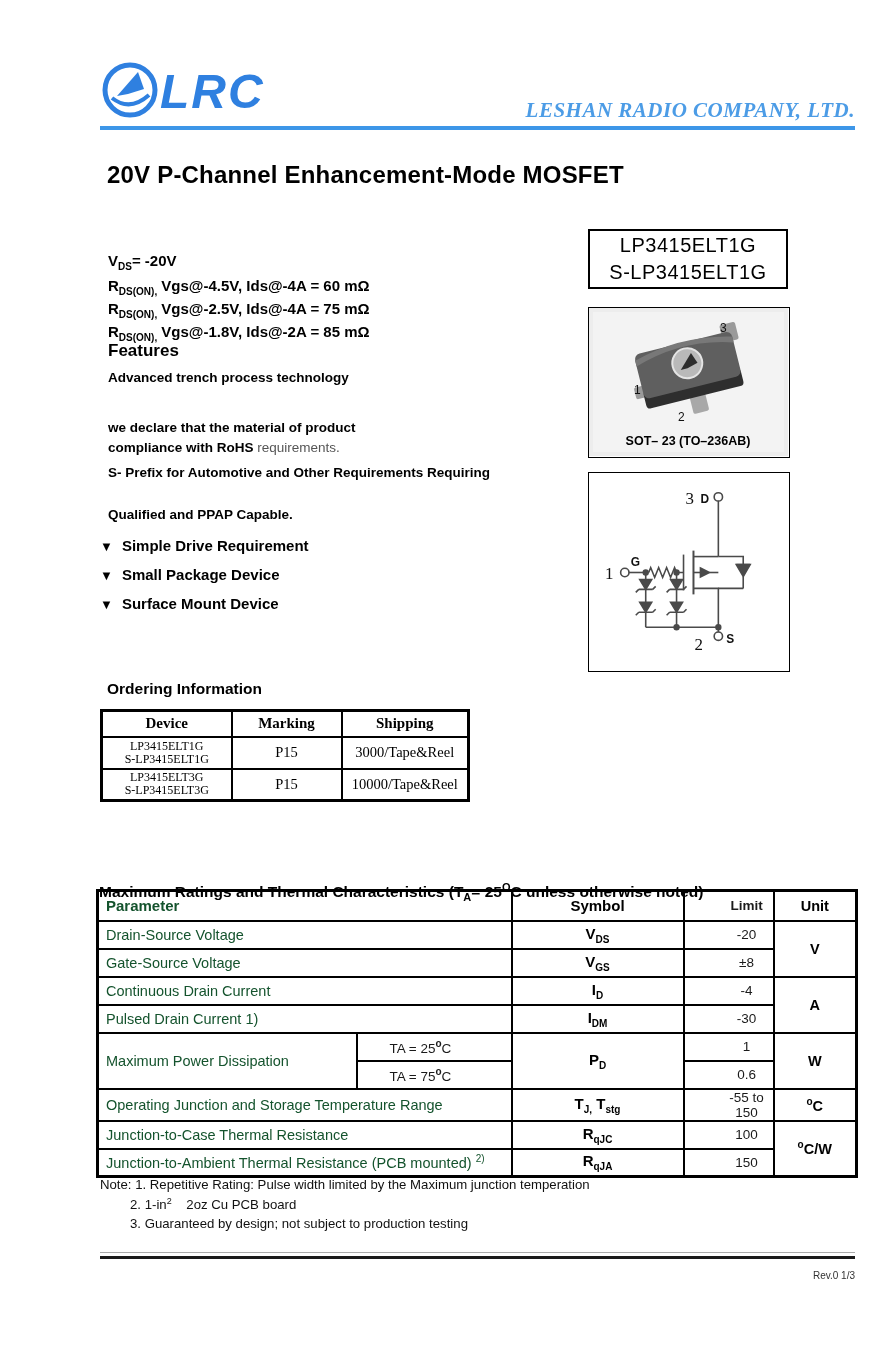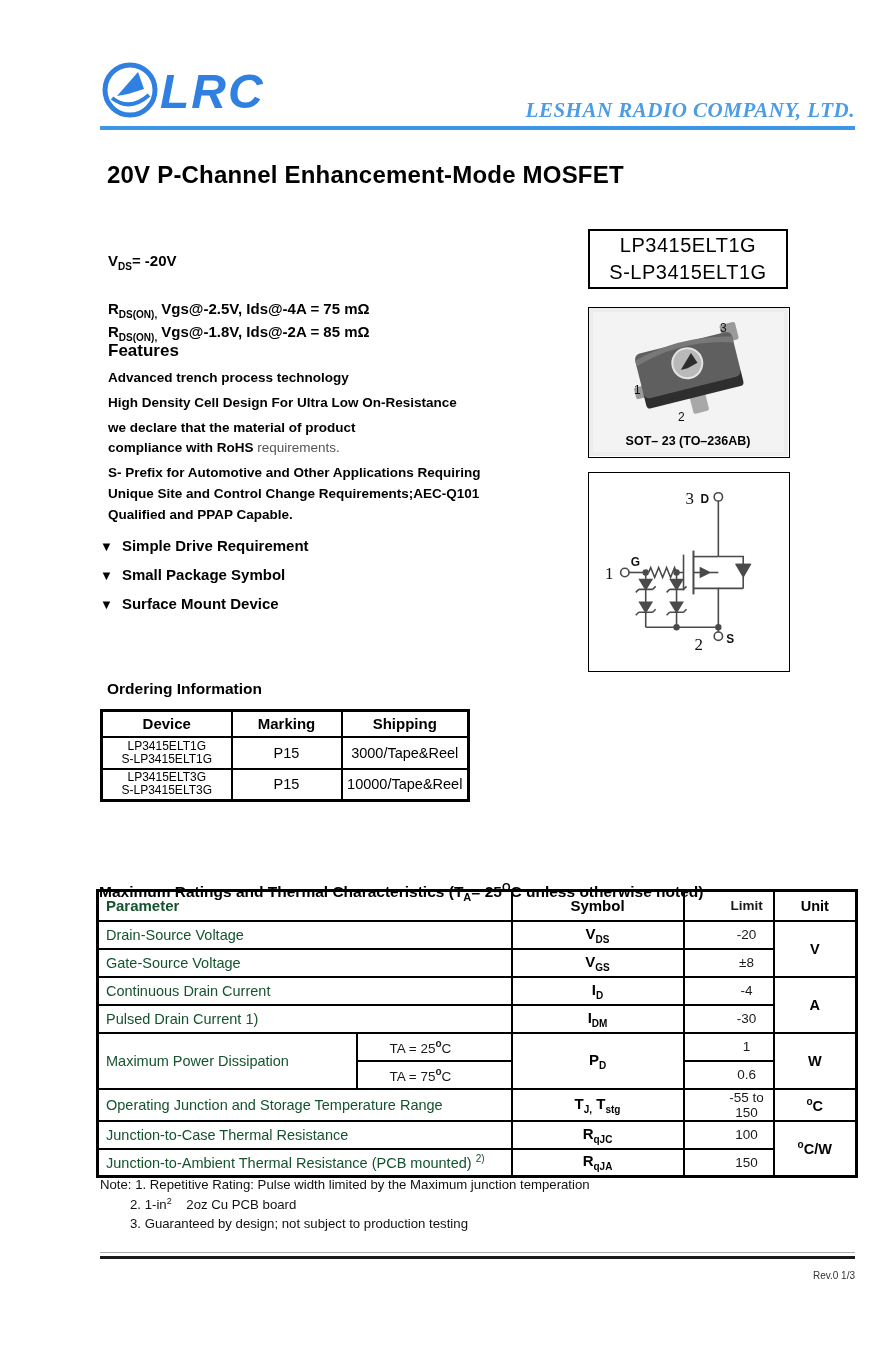--- a/index.html
+++ b/index.html
@@ -81,43 +81,44 @@
     </svg>
   </div>
   <div class="abs company" style="right:38px; top:98px;">LESHAN RADIO COMPANY, LTD.</div>
   <div class="abs blue-rule" style="left:100px; top:126px; width:755px;"></div>
 
   <div class="abs doc-title" style="left:107px; top:161px;">20V P-Channel Enhancement-Mode MOSFET</div>
 
   <div class="abs spec-line" style="left:108px; top:252px;">
     <span>V</span><sub>DS</sub><span>= -20V</span>
   </div>
+  <div class="abs spec-line" style="left:108px; top:277px;">
+    <span>R</span><sub>DS(ON),</sub><span> </span><span>Vgs@-4.5V, Ids@-4A = 60 mΩ</span>
+  </div>
   <div class="abs spec-line" style="left:108px; top:300px;">
     <span>R</span><sub>DS(ON),</sub><span> </span><span>Vgs@-2.5V, Ids@-4A = 75 mΩ</span>
   </div>
   <div class="abs spec-line" style="left:108px; top:323px;">
     <span>R</span><sub>DS(ON),</sub><span> </span><span>Vgs@-1.8V, Ids@-2A = 85 mΩ</span>
   </div>
 
   <div class="abs feat-head" style="left:108px; top:341px;">Features</div>
   <div class="abs feat-line" style="left:108px; top:370px;">Advanced trench process technology</div>
-  <div class="abs feat-line" style="left:108px; top:395px;">High Density Cell Design For Ultra Low On-Resistance</div>
   <div class="abs feat-line" style="left:108px; top:420px;">we declare that the material of product</div>
   <div class="abs feat-line" style="left:108px; top:440px;">
     <span>compliance with RoHS</span><span class="feat-normal"> requirements.</span>
   </div>
-  <div class="abs feat-line" style="left:108px; top:465px;">S- Prefix for Automotive and Other Applications Requiring</div>
-  <div class="abs feat-line" style="left:108px; top:486px;">Unique Site and Control Change Requirements;AEC-Q101</div>
+  <div class="abs feat-line" style="left:108px; top:465px;">S- Prefix for Automotive and Other Requirements Requiring</div>
   <div class="abs feat-line" style="left:108px; top:507px;">Qualified and PPAP Capable.</div>
 
   <div class="abs bullet-line" style="left:100px; top:537px;">
     <span class="bullet-mark">▼</span><span>Simple Drive Requirement</span>
   </div>
   <div class="abs bullet-line" style="left:100px; top:566px;">
-    <span class="bullet-mark">▼</span><span>Small Package Symbol</span>
+    <span class="bullet-mark">▼</span><span>Small Package Device</span>
   </div>
   <div class="abs bullet-line" style="left:100px; top:595px;">
     <span class="bullet-mark">▼</span><span>Surface Mount Device</span>
   </div>
 
   <div class="abs part-box" style="left:588px; top:229px; width:200px; height:60px;">
     <div>LP3415ELT1G</div>
     <div>S-LP3415ELT1G</div>
   </div>
 
@@ -202,21 +203,21 @@
       <text x="97" y="31" font-size="17" fill="#111" font-family="Liberation Serif, serif">3</text>
       <text x="112" y="30" font-size="12" font-weight="bold" fill="#111" font-family="Liberation Sans, sans-serif">D</text>
       <text x="16" y="107" font-size="17" fill="#111" font-family="Liberation Serif, serif">1</text>
       <text x="42" y="93" font-size="12" font-weight="bold" fill="#111" font-family="Liberation Sans, sans-serif">G</text>
       <text x="106" y="178" font-size="17" fill="#111" font-family="Liberation Serif, serif">2</text>
       <text x="138" y="171" font-size="12" font-weight="bold" fill="#111" font-family="Liberation Sans, sans-serif">S</text>
     </svg>
   </div>
 
   <div class="abs sec-head" style="left:107px; top:680px;">Ordering Information</div>
-  <table class="ord abs" style="left:100px; top:709px; width:367px;">
+  <table class="ord abs" style="left:100px; top:709px; width:367px;font-family:Liberation Serif, serif;">
     <colgroup>
         <col style="width:130px">
         <col style="width:110px">
         <col style="width:127px">
       </colgroup>
     <tbody>
         <tr>
       <td class="hd">Device</td>
       <td class="hd">Marking</td>
       <td class="hd">Shipping</td>

